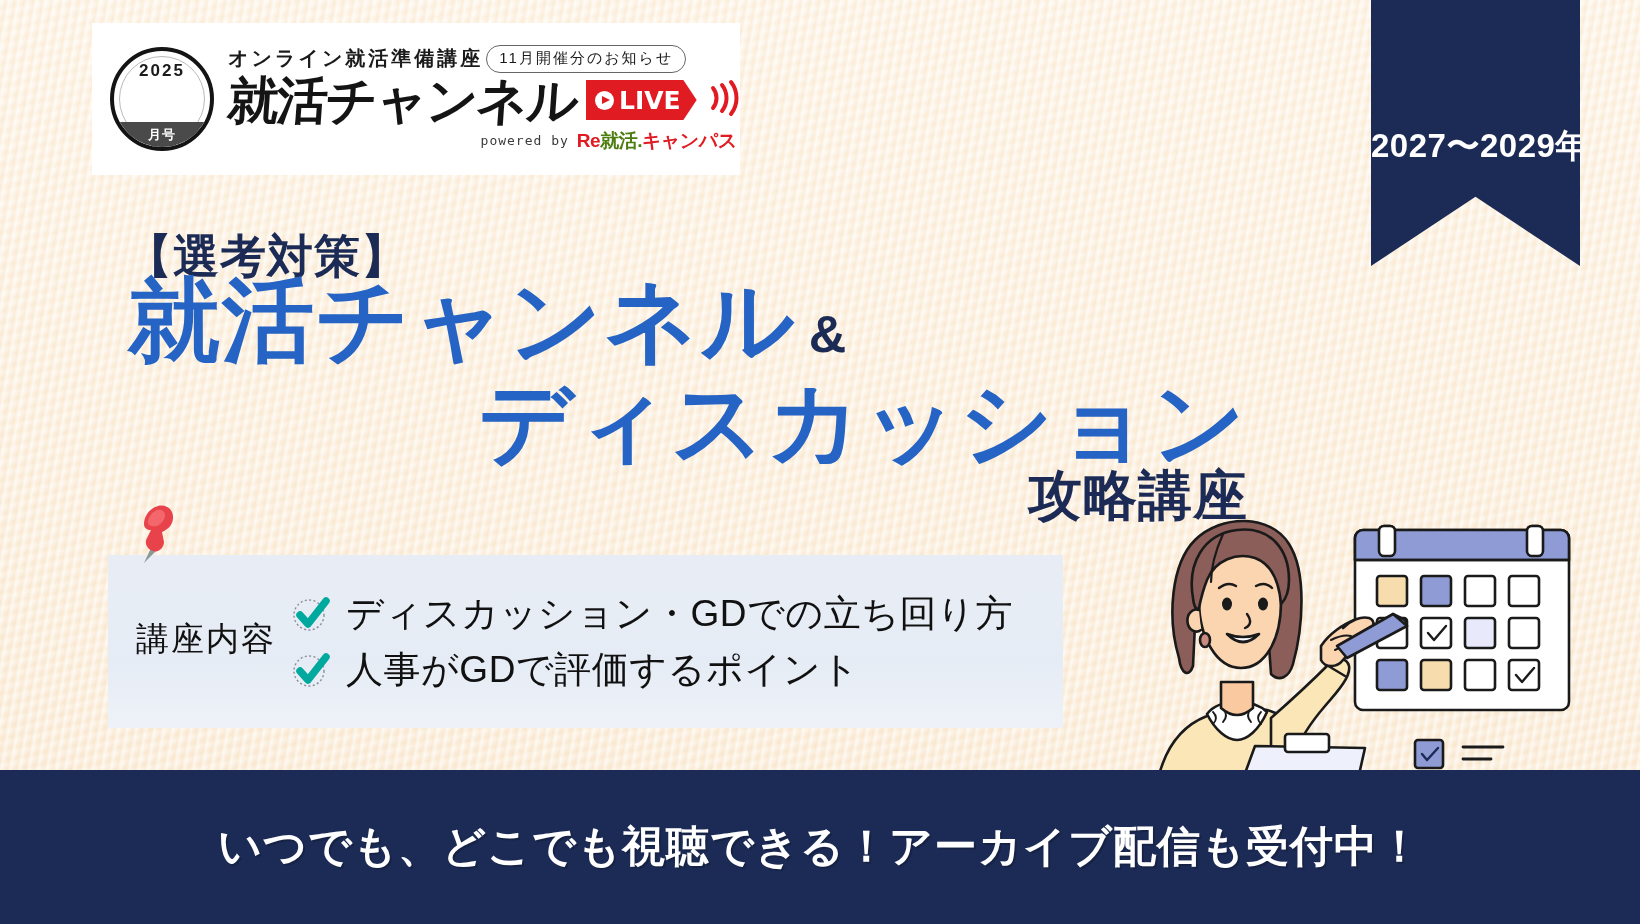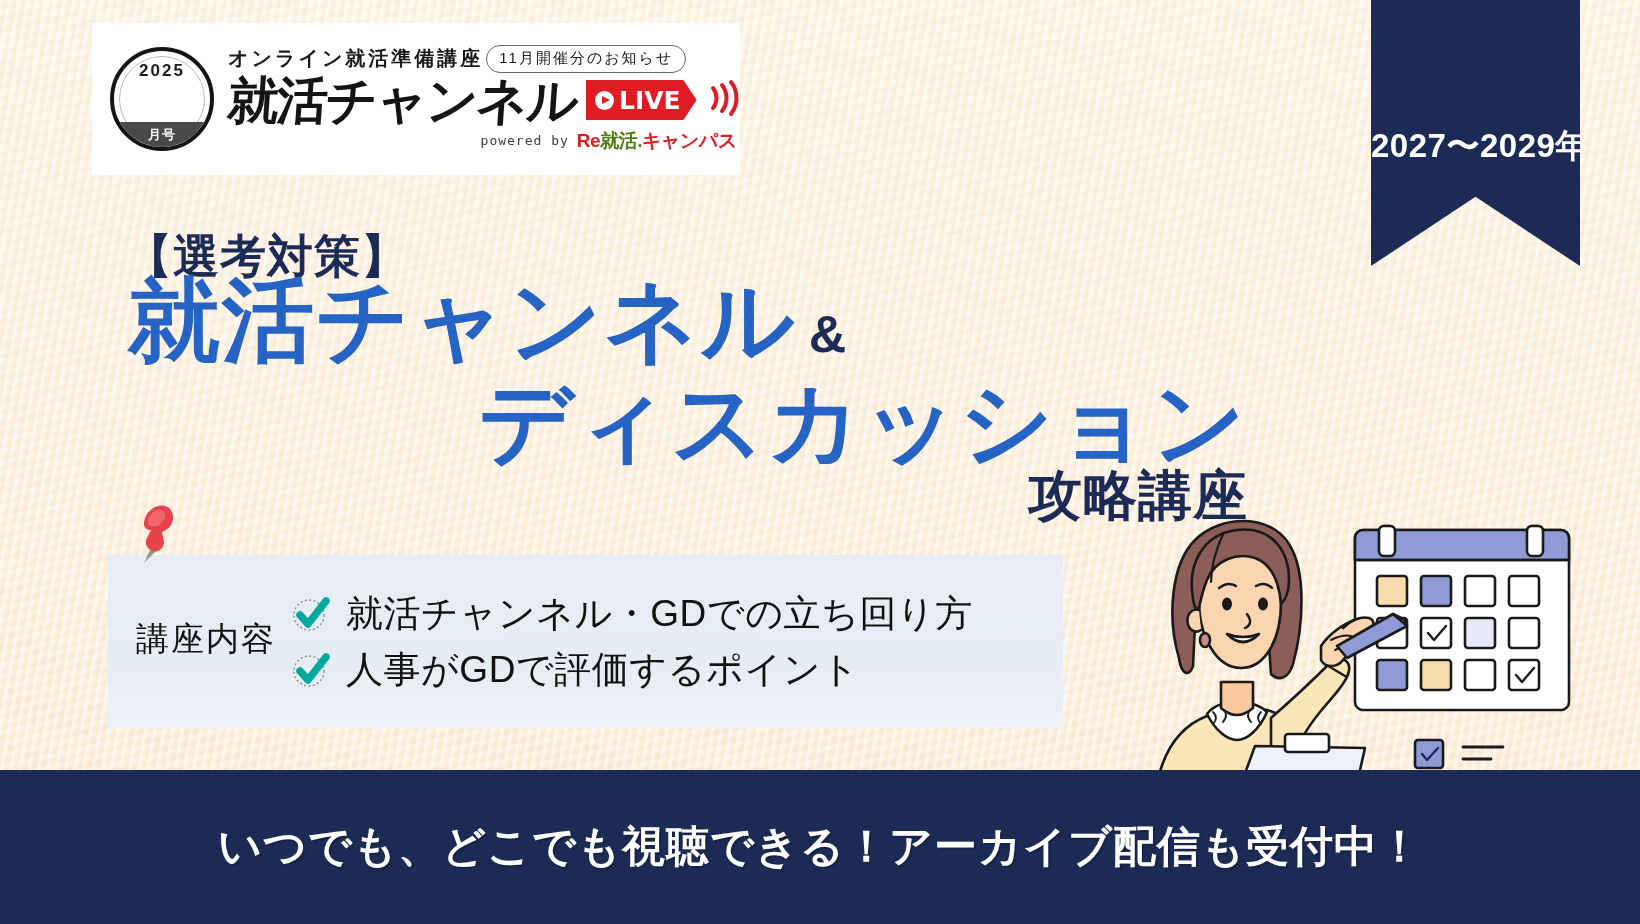--- a/index.html
+++ b/index.html
@@ -419,21 +419,21 @@
       <div class="panel-label">講座内容</div>
       <div class="panel-list">
 
         <div class="panel-item">
           <span class="check-icon">
             <svg width="42" height="42" viewBox="0 0 42 42">
               <circle cx="19" cy="22" r="15" fill="none" stroke="#8a8a9a" stroke-width="1.4" stroke-dasharray="2 2.4"></circle>
               <path d="M10 22 L18 31 L36 8" stroke="#00a99d" stroke-width="7.5" fill="none" stroke-linecap="round" stroke-linejoin="round"></path>
             </svg>
           </span>
-          <span class="panel-item-text">就活チャンネル・GDでの立ち回り方</span>
+          <span class="panel-item-text">ディスカッション・GDでの立ち回り方</span>
         </div>
 
         <div class="panel-item">
           <span class="check-icon">
             <svg width="42" height="42" viewBox="0 0 42 42">
               <circle cx="19" cy="22" r="15" fill="none" stroke="#8a8a9a" stroke-width="1.4" stroke-dasharray="2 2.4"></circle>
               <path d="M10 22 L18 31 L36 8" stroke="#00a99d" stroke-width="7.5" fill="none" stroke-linecap="round" stroke-linejoin="round"></path>
             </svg>
           </span>
           <span class="panel-item-text">人事がGDで評価するポイント</span>

